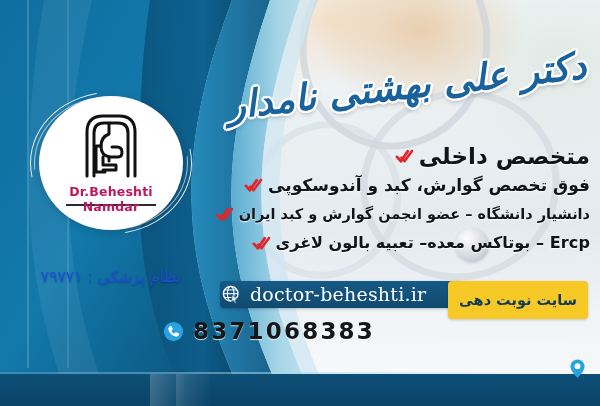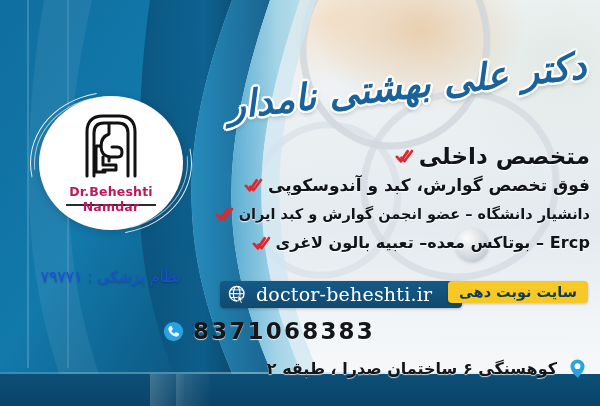--- a/index.html
+++ b/index.html
@@ -145,30 +145,30 @@
   .svc-row.r2 .svc-text{font-size:17px;letter-spacing:.2px;}
   .svc-row.r3 .svc-text{font-size:16px;letter-spacing:.1px;}
   .svc-row.r4 .svc-text{font-size:14.5px;letter-spacing:0;}
 
   
   .web-bar{
     position:absolute;right:138px;top:281px;z-index:9;
     height:27px;width:242px;border-radius:4px;
     background:linear-gradient(180deg,#155a87,#10496e);
     display:flex;align-items:center;gap:9px;
-    padding:0 8px;direction:ltr;
+    padding:0 2px;direction:ltr;
     box-shadow:0 1px 3px rgba(0,0,0,.25);
   }
   .web-url{
     color:#ffffff;font-family:"DejaVu Serif","Liberation Serif",serif;
     font-size:19px;letter-spacing:.2px;line-height:1;
   }
   .web-badge{
     position:absolute;right:12px;top:281px;z-index:10;
-    height:22px;border-radius:4px;background:#f6c927;
+    height:38px;border-radius:4px;background:#f6c927;
     display:flex;align-items:center;justify-content:center;
     padding:0 11px;direction:rtl;
     color:#123a56;font-size:14.5px;font-weight:700;
     box-shadow:0 1px 3px rgba(0,0,0,.2);
   }
 
   
   .phone-row{
     position:absolute;right:225px;top:318px;z-index:9;
     display:flex;align-items:center;gap:9px;direction:ltr;
@@ -361,16 +361,15 @@
       <path d="M8.1,5.9 C9.1,5.4 9.8,5.9 10.2,6.8 L11,8.6 C11.3,9.4 11.1,9.9 10.4,10.4 L9.6,11 C9.9,12.4 11.6,14.1 13,14.4 L13.6,13.6 C14.1,12.9 14.6,12.7 15.4,13 L17.2,13.8 C18.1,14.2 18.6,14.9 18.1,15.9 C17.4,17.3 15.8,18.2 14.2,17.8 C10.3,16.9 7.1,13.7 6.2,9.8 C5.8,8.2 6.7,6.6 8.1,5.9 Z" fill="#ffffff"></path>
     </svg>
     <span class="phone-num">8371068383</span>
   </div>
 
   <div class="addr-row">
     <svg width="21" height="21" viewBox="0 0 24 24" class="icon-circle">
       <path d="M12,1.6 C7.6,1.6 4,5.2 4,9.6 C4,15.4 12,22.6 12,22.6 C12,22.6 20,15.4 20,9.6 C20,5.2 16.4,1.6 12,1.6 Z" fill="#29a3e0"></path>
       <circle cx="12" cy="9.4" r="3.3" fill="#ffffff"></circle>
     </svg>
-    <span class="addr-text">کوهسنگی ۶ ساختمان صدرا ، طبقه ۲</span>
   </div>
 
 </div>
 
 </body></html>

